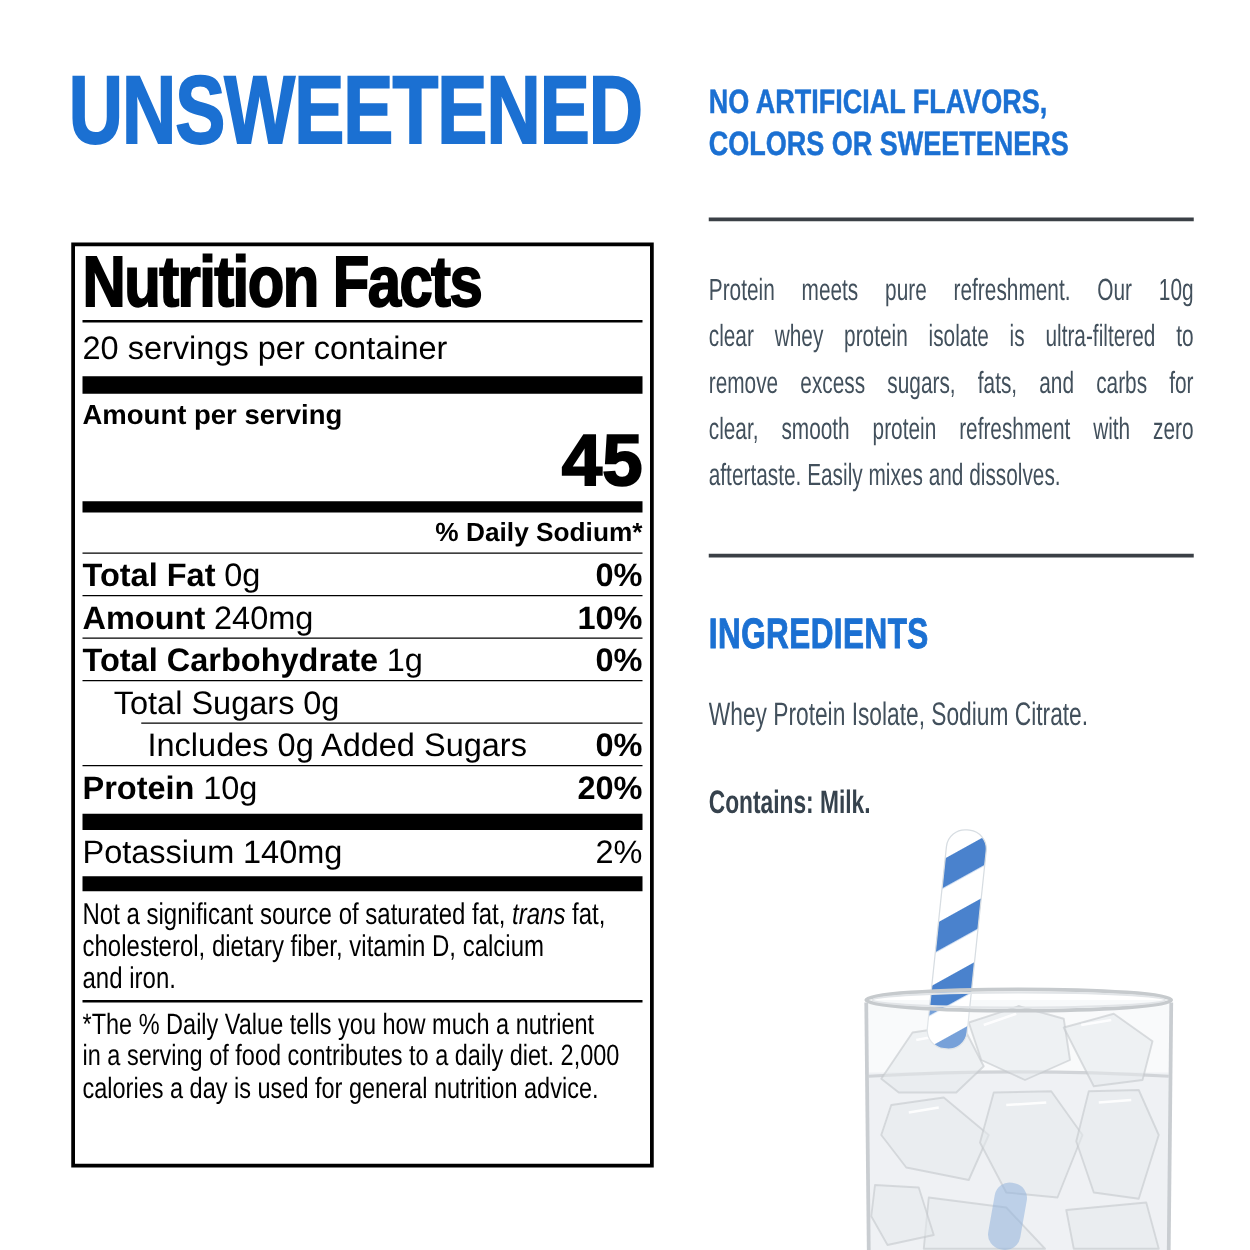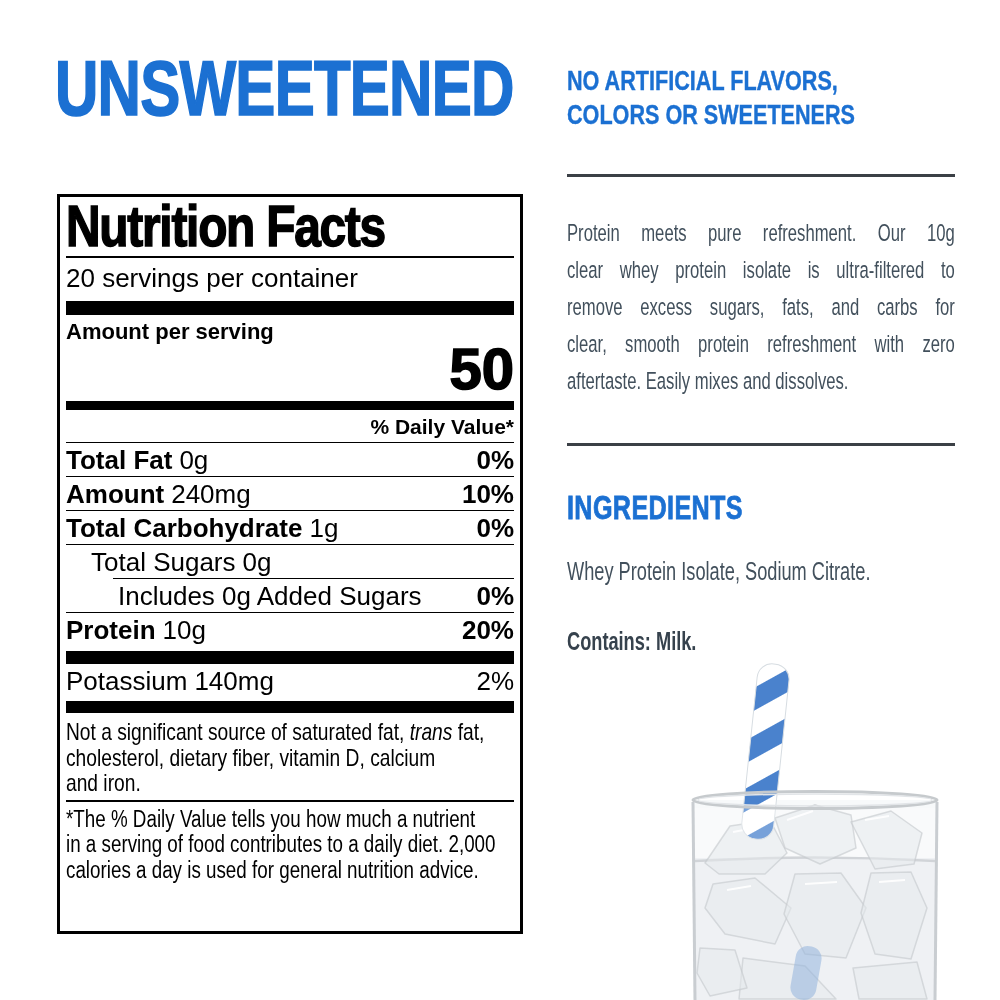--- a/index.html
+++ b/index.html
@@ -99,24 +99,24 @@
   <div>COLORS OR SWEETENERS</div>
 </div>
 
 <div class="nfp">
   <div class="nf-title">Nutrition Facts</div>
   <div class="hr-thin"></div>
   <div class="nf-serv1">20 servings per container</div>
   <div class="bar bar-a"></div>
   <div class="nf-aps">Amount per serving</div>
   <div class="cal-row">
-    <span class="cal-value">50</span>
+    <span class="cal-value">45</span>
   </div>
   <div class="bar bar-b"></div>
-  <div class="nf-dvh">% Daily Value*</div>
+  <div class="nf-dvh">% Daily Sodium*</div>
 
   <div class="nf-row">
     <div>
       <span class="b">Total Fat</span><span class="amt">0g</span>
     </div>
     <span class="b">0%</span>
   </div>
   <div class="nf-row rt">
     <div>
       <span class="b">Amount</span><span class="amt">240mg</span>

